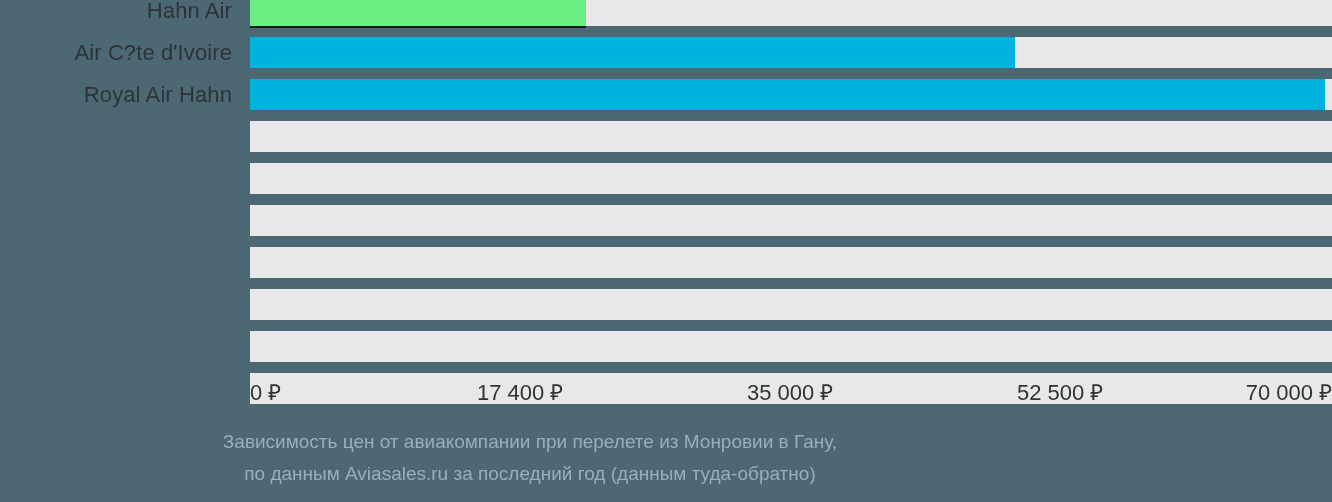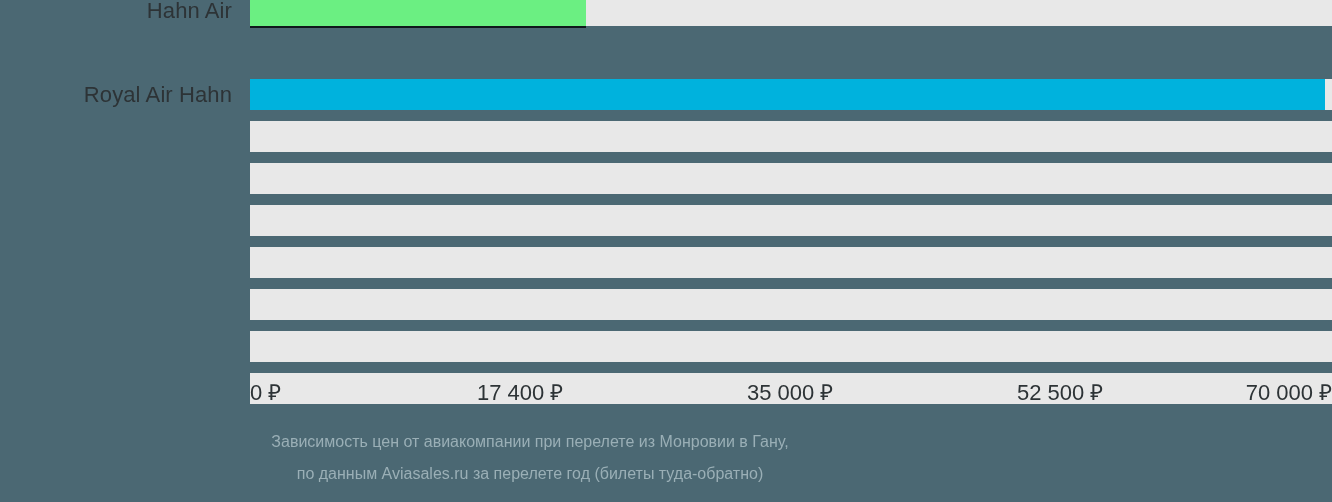--- a/index.html
+++ b/index.html
@@ -93,35 +93,40 @@
   }
 
   
   .caption {
     position: absolute;
     left: 0;
     top: 426px;
     width: 1060px;
     text-align: center;
     color: #9aafb6;
-    font-size: 16px;
+    font-size: 19px;
     line-height: 32px;
   }
   .caption div { white-space: nowrap; }
 </style>
 </head>
 <body>
 
 <div id="chart-root">
 
   <div class="plot" id="plot">
       <div class="row" style="top: -5px;">
         <div class="track" style="background: rgb(232, 232, 232);"></div>
         <div class="bar underlined" title="Hahn Air" style="width: 336.343px; background: rgb(107, 239, 130);"></div>
         <div class="row-label">Hahn Air</div>
+      </div>
+      <div class="row" style="top: 37px;">
+        <div class="track" style="background: rgb(232, 232, 232);"></div>
+        <div class="bar" title="Air C?te d'Ivoire" style="width: 765.257px; background: rgb(0, 178, 221);"></div>
+        <div class="row-label">Air C?te d'Ivoire</div>
       </div>
       <div class="row" style="top: 79px;">
         <div class="track" style="background: rgb(232, 232, 232);"></div>
         <div class="bar" title="Royal Air Maroc" style="width: 1075.37px; background: rgb(0, 178, 221);"></div>
         <div class="row-label">Royal Air Hahn</div>
       </div>
       <div class="row" style="top: 121px;">
         <div class="track" style="background: rgb(232, 232, 232);"></div>
       </div>
       <div class="row" style="top: 163px;">
@@ -147,16 +152,16 @@
   <div class="xaxis" id="xaxis">
       <div class="tick" style="left: 250px;">0 ₽</div>
       <div class="tick" style="left: 0px; width: 1040px; text-align: center;">17 400 ₽</div>
       <div class="tick" style="left: 0px; width: 1580px; text-align: center;">35 000 ₽</div>
       <div class="tick" style="left: 0px; width: 2120px; text-align: center;">52 500 ₽</div>
       <div class="tick" style="left: 0px; width: 1332px; text-align: right;">70 000 ₽</div>
     </div>
 
   <div class="caption">
     <div>Зависимость цен от авиакомпании при перелете из Монровии в Гану,</div>
-    <div>по данным Aviasales.ru за перелете год (билеты туда-обратно)</div>
+    <div>по данным Aviasales.ru за последний год (данным туда-обратно)</div>
   </div>
 
 </div>
 
 </body></html>

